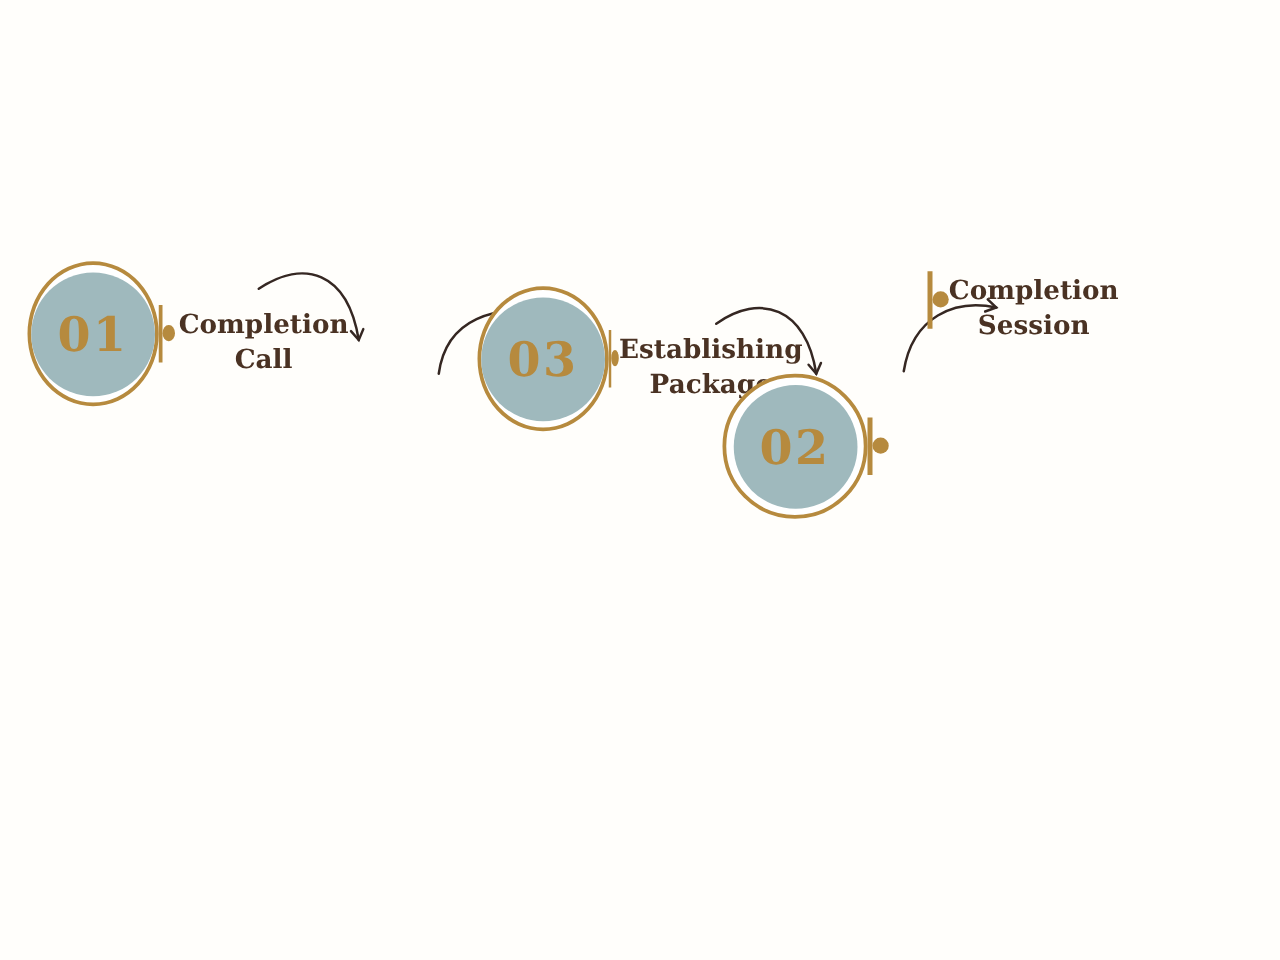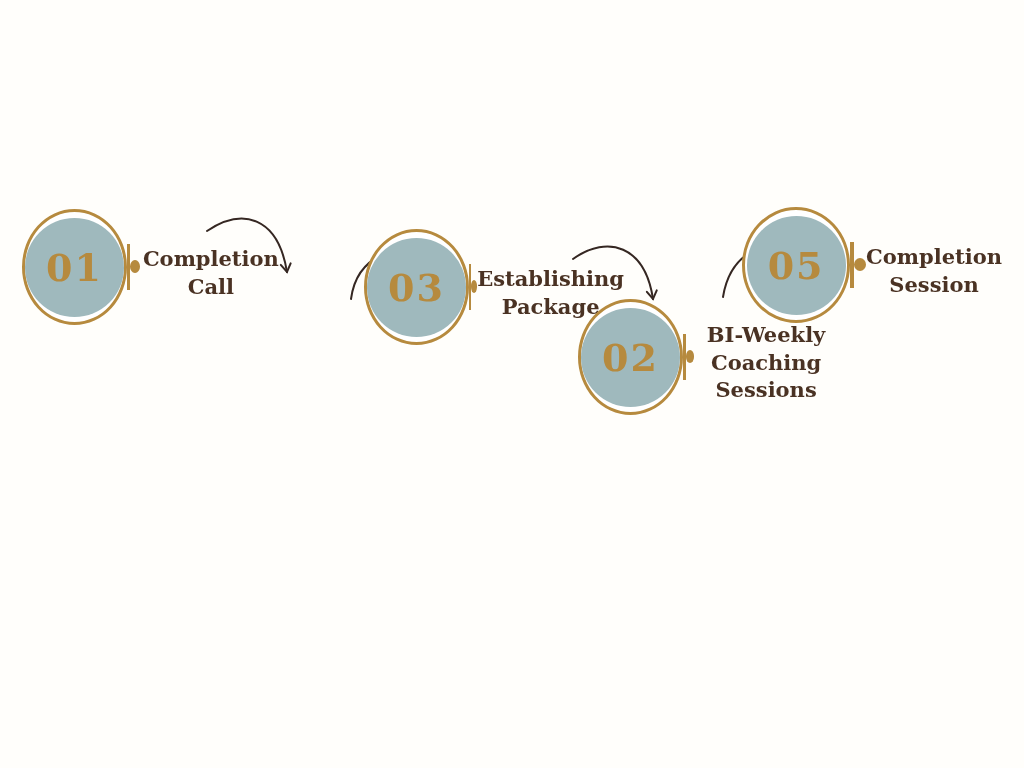--- a/index.html
+++ b/index.html
@@ -89,21 +89,21 @@
     margin-top: 11px;
     font-size: 21px;
     font-weight: bold;
     line-height: 1.33;
     color: var(--label-text);
     text-align: center;
     white-space: pre-line;
   }
   .step-1 { left: 22px;  top: 209px; }
   .step-2 { left: 193px; top: 299px; }
-  .step-3 { left: 364px; top: 229px; }
+  .step-3 { left: 382px; top: 229px; }
   .step-4 { left: 578px; top: 299px; }
   .step-5 { left: 742px; top: 207px; }
 </style>
 </head>
 <body>
 
 <div class="canvas">
 
   <svg class="arrows-layer" viewBox="0 0 1024 768" xmlns="http://www.w3.org/2000/svg">
     <defs>
@@ -142,29 +142,22 @@
   </div>
 
   <div class="step step-4">
     <div class="ring">
       <div class="inner">
         <span class="number">02</span>
       </div>
     </div>
     <div class="stem-line"></div>
     <div class="stem-dot"></div>
-    <div class="label">BI-Weekly
-Coaching Sessions</div>
   </div>
 
   <div class="step step-5">
-    <div class="ring">
-      <div class="inner">
-        <span class="number">05</span>
-      </div>
-    </div>
     <div class="stem-line"></div>
     <div class="stem-dot"></div>
     <div class="label">Completion
 Session</div>
   </div>
 
 </div>
 
 </body></html>

